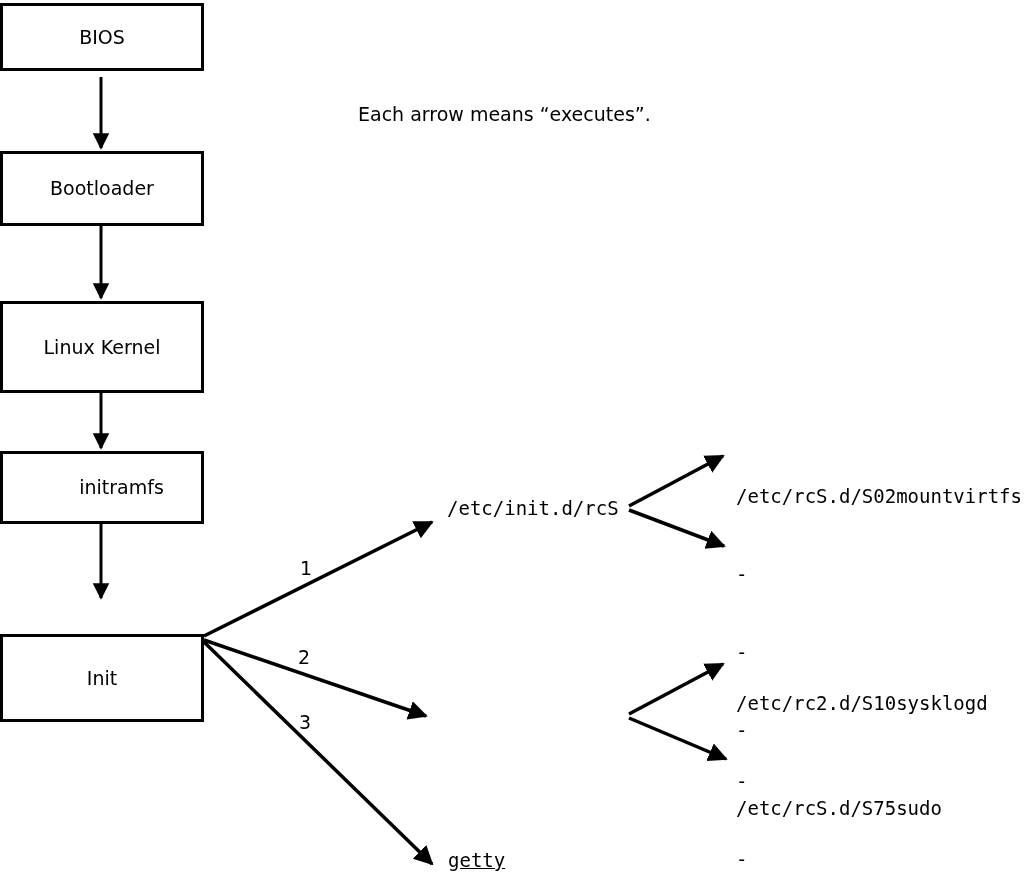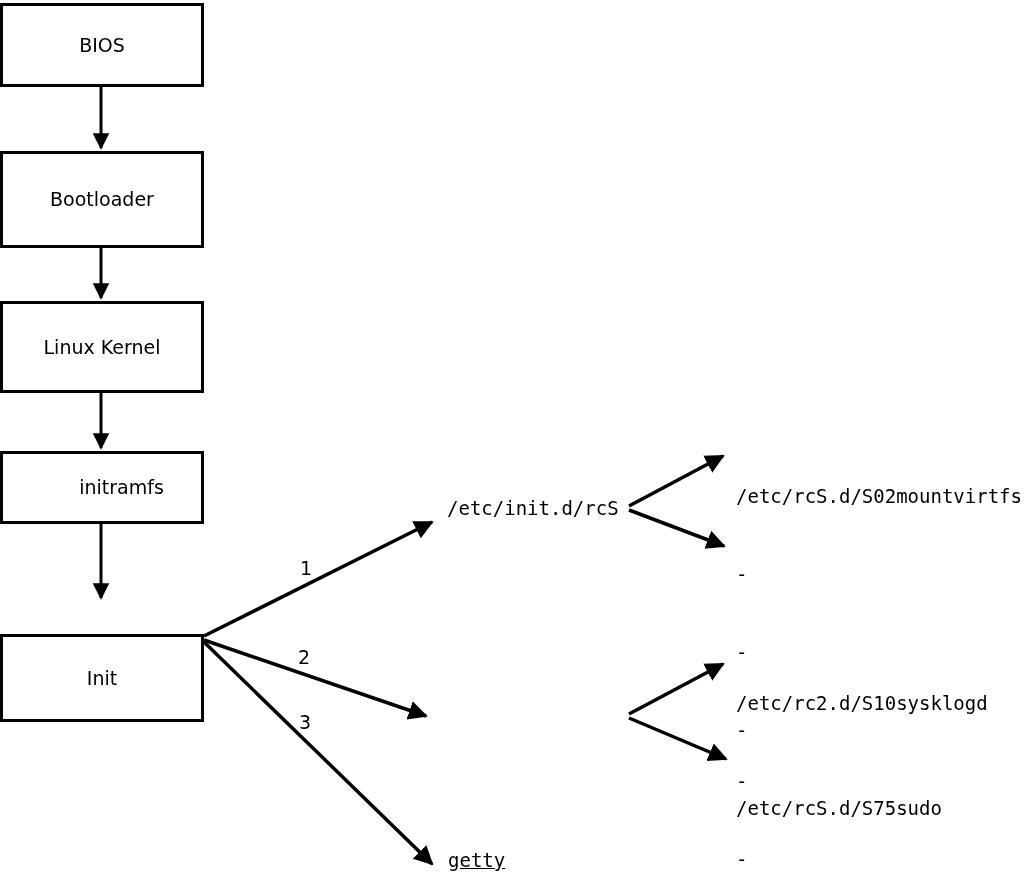--- a/index.html
+++ b/index.html
@@ -85,25 +85,26 @@
     <line x1="204" y1="640" x2="426" y2="716" stroke="#000" stroke-width="3.5" marker-end="url(#ah)"></line>
     <line x1="204" y1="642" x2="432" y2="864" stroke="#000" stroke-width="3.5" marker-end="url(#ah)"></line>
 
     <line x1="629" y1="506" x2="723" y2="456" stroke="#000" stroke-width="3.5" marker-end="url(#ah)"></line>
     <line x1="629" y1="510" x2="724" y2="546" stroke="#000" stroke-width="3.5" marker-end="url(#ah)"></line>
 
     <line x1="629" y1="714" x2="723" y2="664" stroke="#000" stroke-width="3.5" marker-end="url(#ah)"></line>
     <line x1="629" y1="718" x2="726" y2="759" stroke="#000" stroke-width="3.5" marker-end="url(#ah)"></line>
   </svg>
 
+  <div class="note">Each arrow means “executes”.</div>
 
-  <div class="box" style="top:3px;   height:84px;">
+  <div class="box" style="top:3px;   height:68px;">
       <span>BIOS</span>
     </div>
-  <div class="box" style="top:151px; height:97px;">
+  <div class="box" style="top:151px; height:75px;">
       <span>Bootloader</span>
     </div>
   <div class="box" style="top:301px; height:92px;">
       <span>Linux Kernel</span>
     </div>
   <div class="box" style="top:451px; height:73px;padding-left:39px;">
       <span>initramfs</span>
     </div>
   <div class="box" style="top:634px; height:88px;">
       <span>Init</span>

